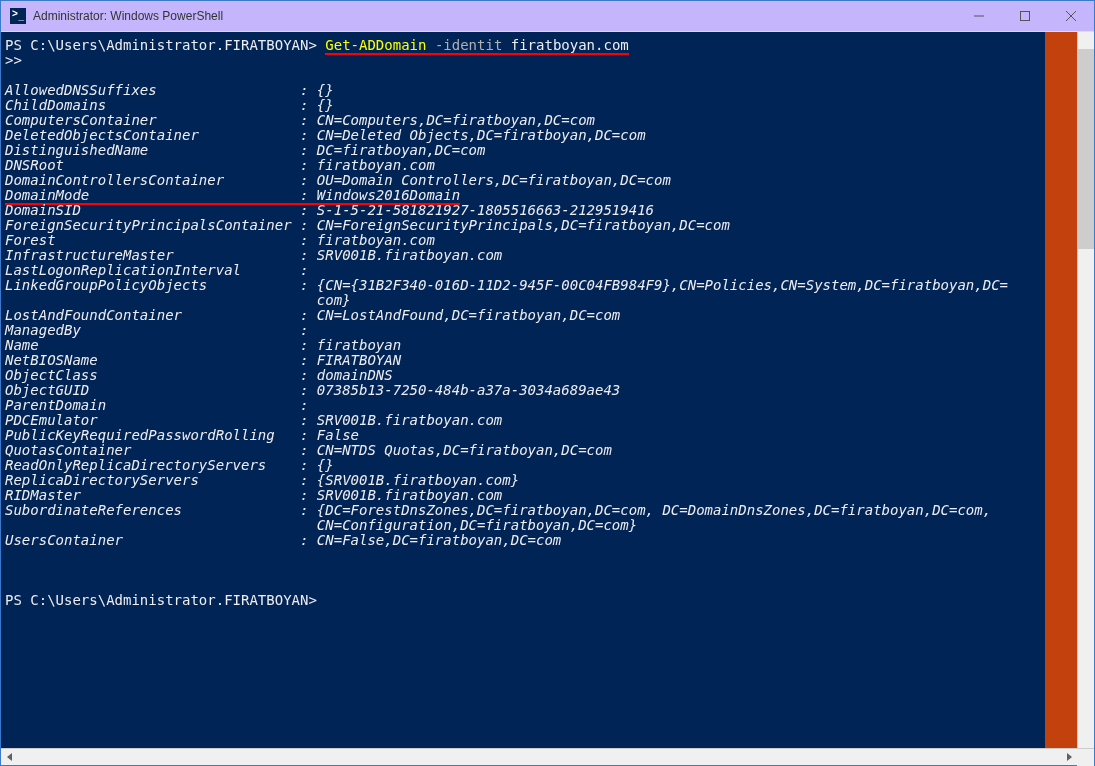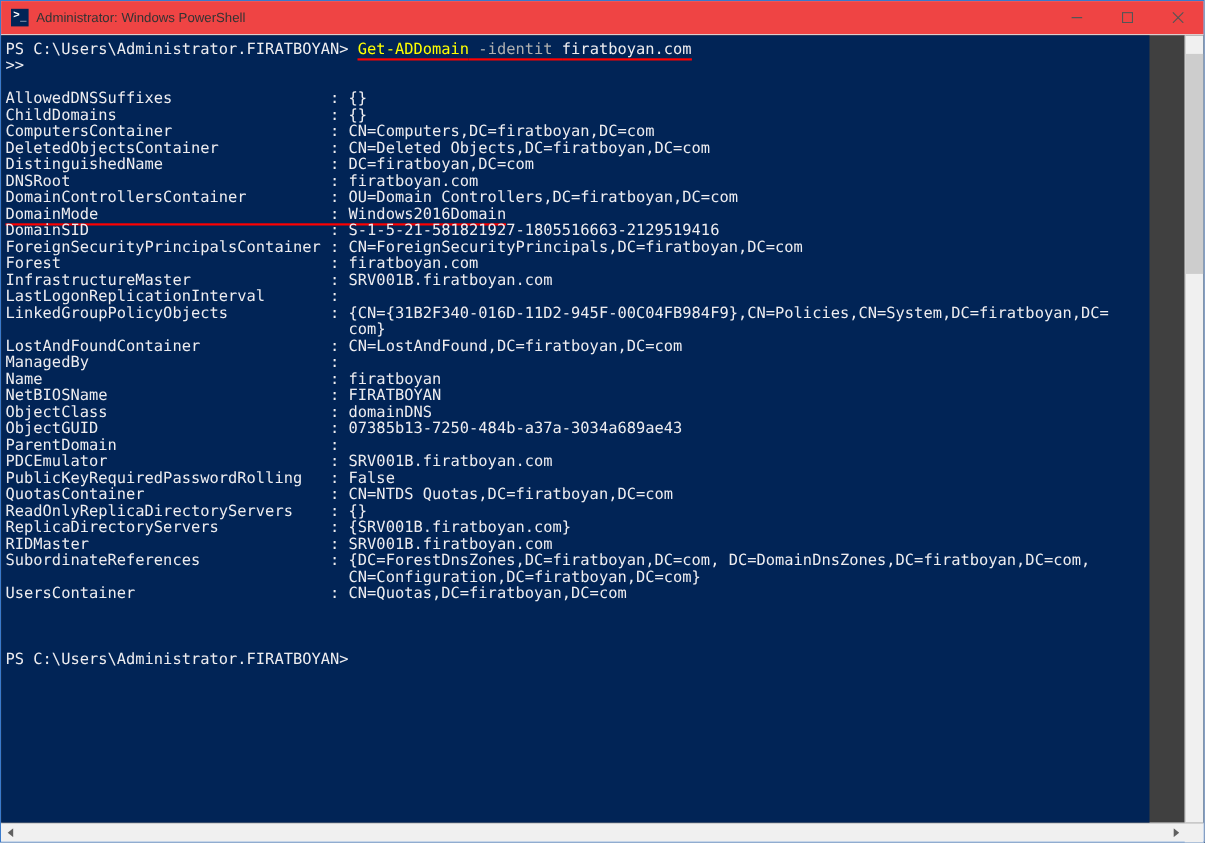--- a/index.html
+++ b/index.html
@@ -13,21 +13,21 @@
     .window {
       width: 1095px;
       height: 766px;
       border: 1px solid #3a7acc;
       display: flex;
       flex-direction: column;
       background: #fff;
     }
     .titlebar {
       height: 31px;
-      background: #ef4444;
+      background: #c4b5fd;
       display: flex;
       align-items: center;
       border-bottom: 1px solid #ddd;
     }
     .titlebar-icon {
       width: 16px;
       height: 16px;
       margin: 0 7px 0 9px;
       background: #012456;
       display: flex;
@@ -68,21 +68,21 @@
       display: flex;
       align-items: center;
       justify-content: center;
       color: #555;
     }
     .win-btn svg { display: block; }
     .content-wrap {
       flex: 1;
       display: flex;
       overflow: hidden;
-      background: #404040;
+      background: #c2410c;
       gap: 32px;
     }
     .terminal {
       flex: 1;
       background: #012456;
       color: #eeedf0;
       font-family: Consolas, monospace;
       font-size: 14px;
       line-height: 15px;
       padding: 6px 0 0 4px;
@@ -130,21 +130,21 @@
     .h-scroll .track {
       flex: 1;
       height: 100%;
       position: relative;
     }
     .h-scroll .grip {
       width: 17px;
       height: 17px;
       background: #f0f0f0;
     }
-    .propline { display: block; }
+    .propline { display: block; font-style: italic; }
   </style>
 </head>
 <body>
 
 <div class="window">
   <div class="titlebar">
     <div class="titlebar-icon"></div>
     <div class="titlebar-text">Administrator: Windows PowerShell</div>
     <div class="win-controls">
       <div class="win-btn">
@@ -165,21 +165,21 @@
       </div>
     </div>
   </div>
 
   <div class="content-wrap">
     <div class="terminal" id="terminal"><span class="prompt">PS C:\Users\Administrator.FIRATBOYAN&gt; </span><span class="cmd-yellow underline-red">Get-ADDomain</span><span class="cmd-gray underline-red"> -identit </span><span class="underline-red">firatboyan.com</span>
 <span>&gt;&gt;</span>
 
 <span class="propline">AllowedDNSSuffixes                 : {}</span><span class="propline">ChildDomains                       : {}</span><span class="propline">ComputersContainer                 : CN=Computers,DC=firatboyan,DC=com</span><span class="propline">DeletedObjectsContainer            : CN=Deleted Objects,DC=firatboyan,DC=com</span><span class="propline">DistinguishedName                  : DC=firatboyan,DC=com</span><span class="propline">DNSRoot                            : firatboyan.com</span><span class="propline">DomainControllersContainer         : OU=Domain Controllers,DC=firatboyan,DC=com</span><span class="propline"><span class="underline-red">DomainMode                         : Windows2016Domain</span></span><span class="propline">DomainSID                          : S-1-5-21-581821927-1805516663-2129519416</span><span class="propline">ForeignSecurityPrincipalsContainer : CN=ForeignSecurityPrincipals,DC=firatboyan,DC=com</span><span class="propline">Forest                             : firatboyan.com</span><span class="propline">InfrastructureMaster               : SRV001B.firatboyan.com</span><span class="propline">LastLogonReplicationInterval       : </span><span class="propline">LinkedGroupPolicyObjects           : {CN={31B2F340-016D-11D2-945F-00C04FB984F9},CN=Policies,CN=System,DC=firatboyan,DC=
                                      com}</span><span class="propline">LostAndFoundContainer              : CN=LostAndFound,DC=firatboyan,DC=com</span><span class="propline">ManagedBy                          : </span><span class="propline">Name                               : firatboyan</span><span class="propline">NetBIOSName                        : FIRATBOYAN</span><span class="propline">ObjectClass                        : domainDNS</span><span class="propline">ObjectGUID                         : 07385b13-7250-484b-a37a-3034a689ae43</span><span class="propline">ParentDomain                       : </span><span class="propline">PDCEmulator                        : SRV001B.firatboyan.com</span><span class="propline">PublicKeyRequiredPasswordRolling   : False</span><span class="propline">QuotasContainer                    : CN=NTDS Quotas,DC=firatboyan,DC=com</span><span class="propline">ReadOnlyReplicaDirectoryServers    : {}</span><span class="propline">ReplicaDirectoryServers            : {SRV001B.firatboyan.com}</span><span class="propline">RIDMaster                          : SRV001B.firatboyan.com</span><span class="propline">SubordinateReferences              : {DC=ForestDnsZones,DC=firatboyan,DC=com, DC=DomainDnsZones,DC=firatboyan,DC=com,
-                                     CN=Configuration,DC=firatboyan,DC=com}</span><span class="propline">UsersContainer                     : CN=Quotas,DC=firatboyan,DC=com</span>
+                                     CN=Configuration,DC=firatboyan,DC=com}</span><span class="propline">UsersContainer                     : CN=False,DC=firatboyan,DC=com</span>
 
 
 <span>PS C:\Users\Administrator.FIRATBOYAN&gt;</span></div>
     <div class="v-scroll">
       <div class="v-thumb"></div>
     </div>
   </div>
 
   <div class="h-scroll">
     <div class="arrow">

